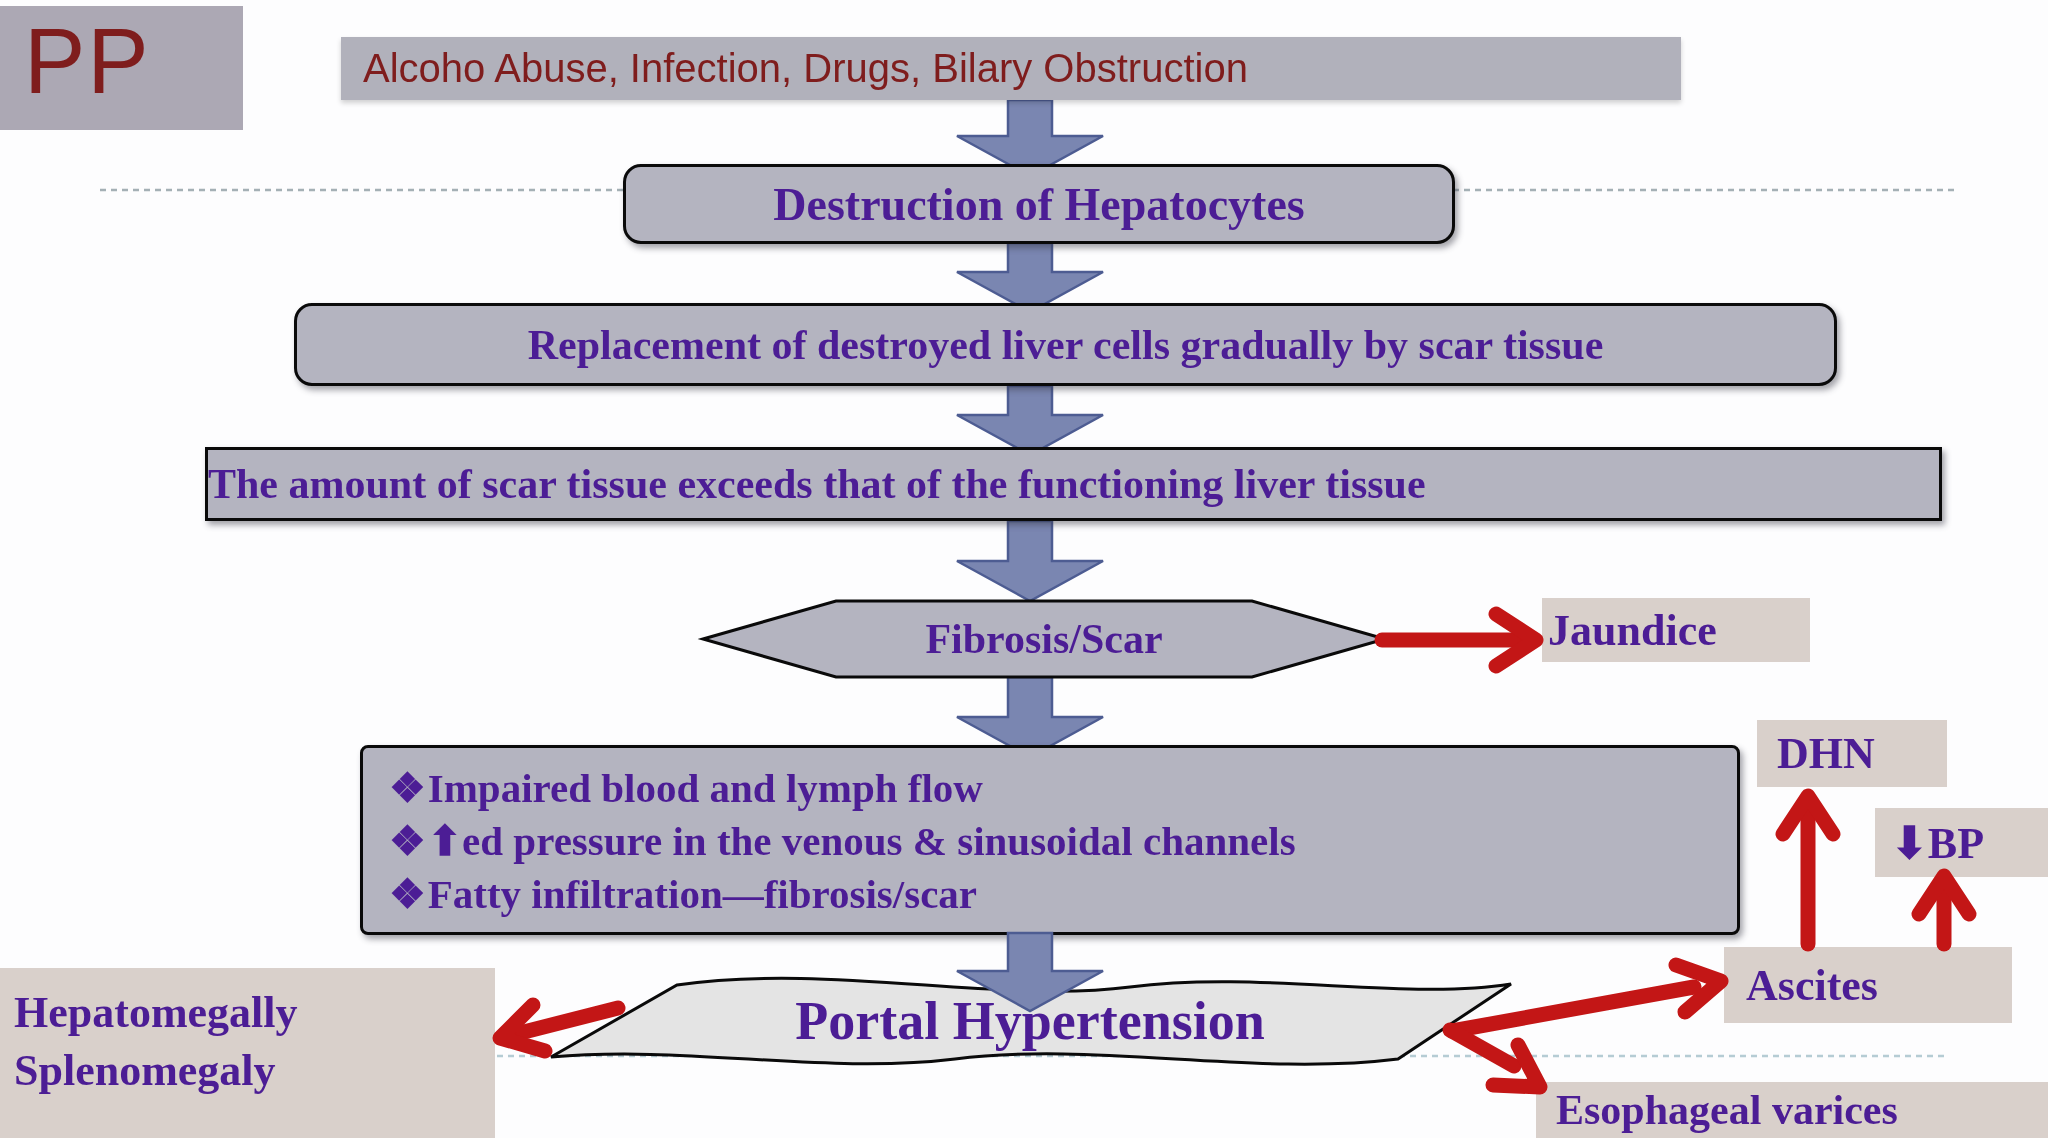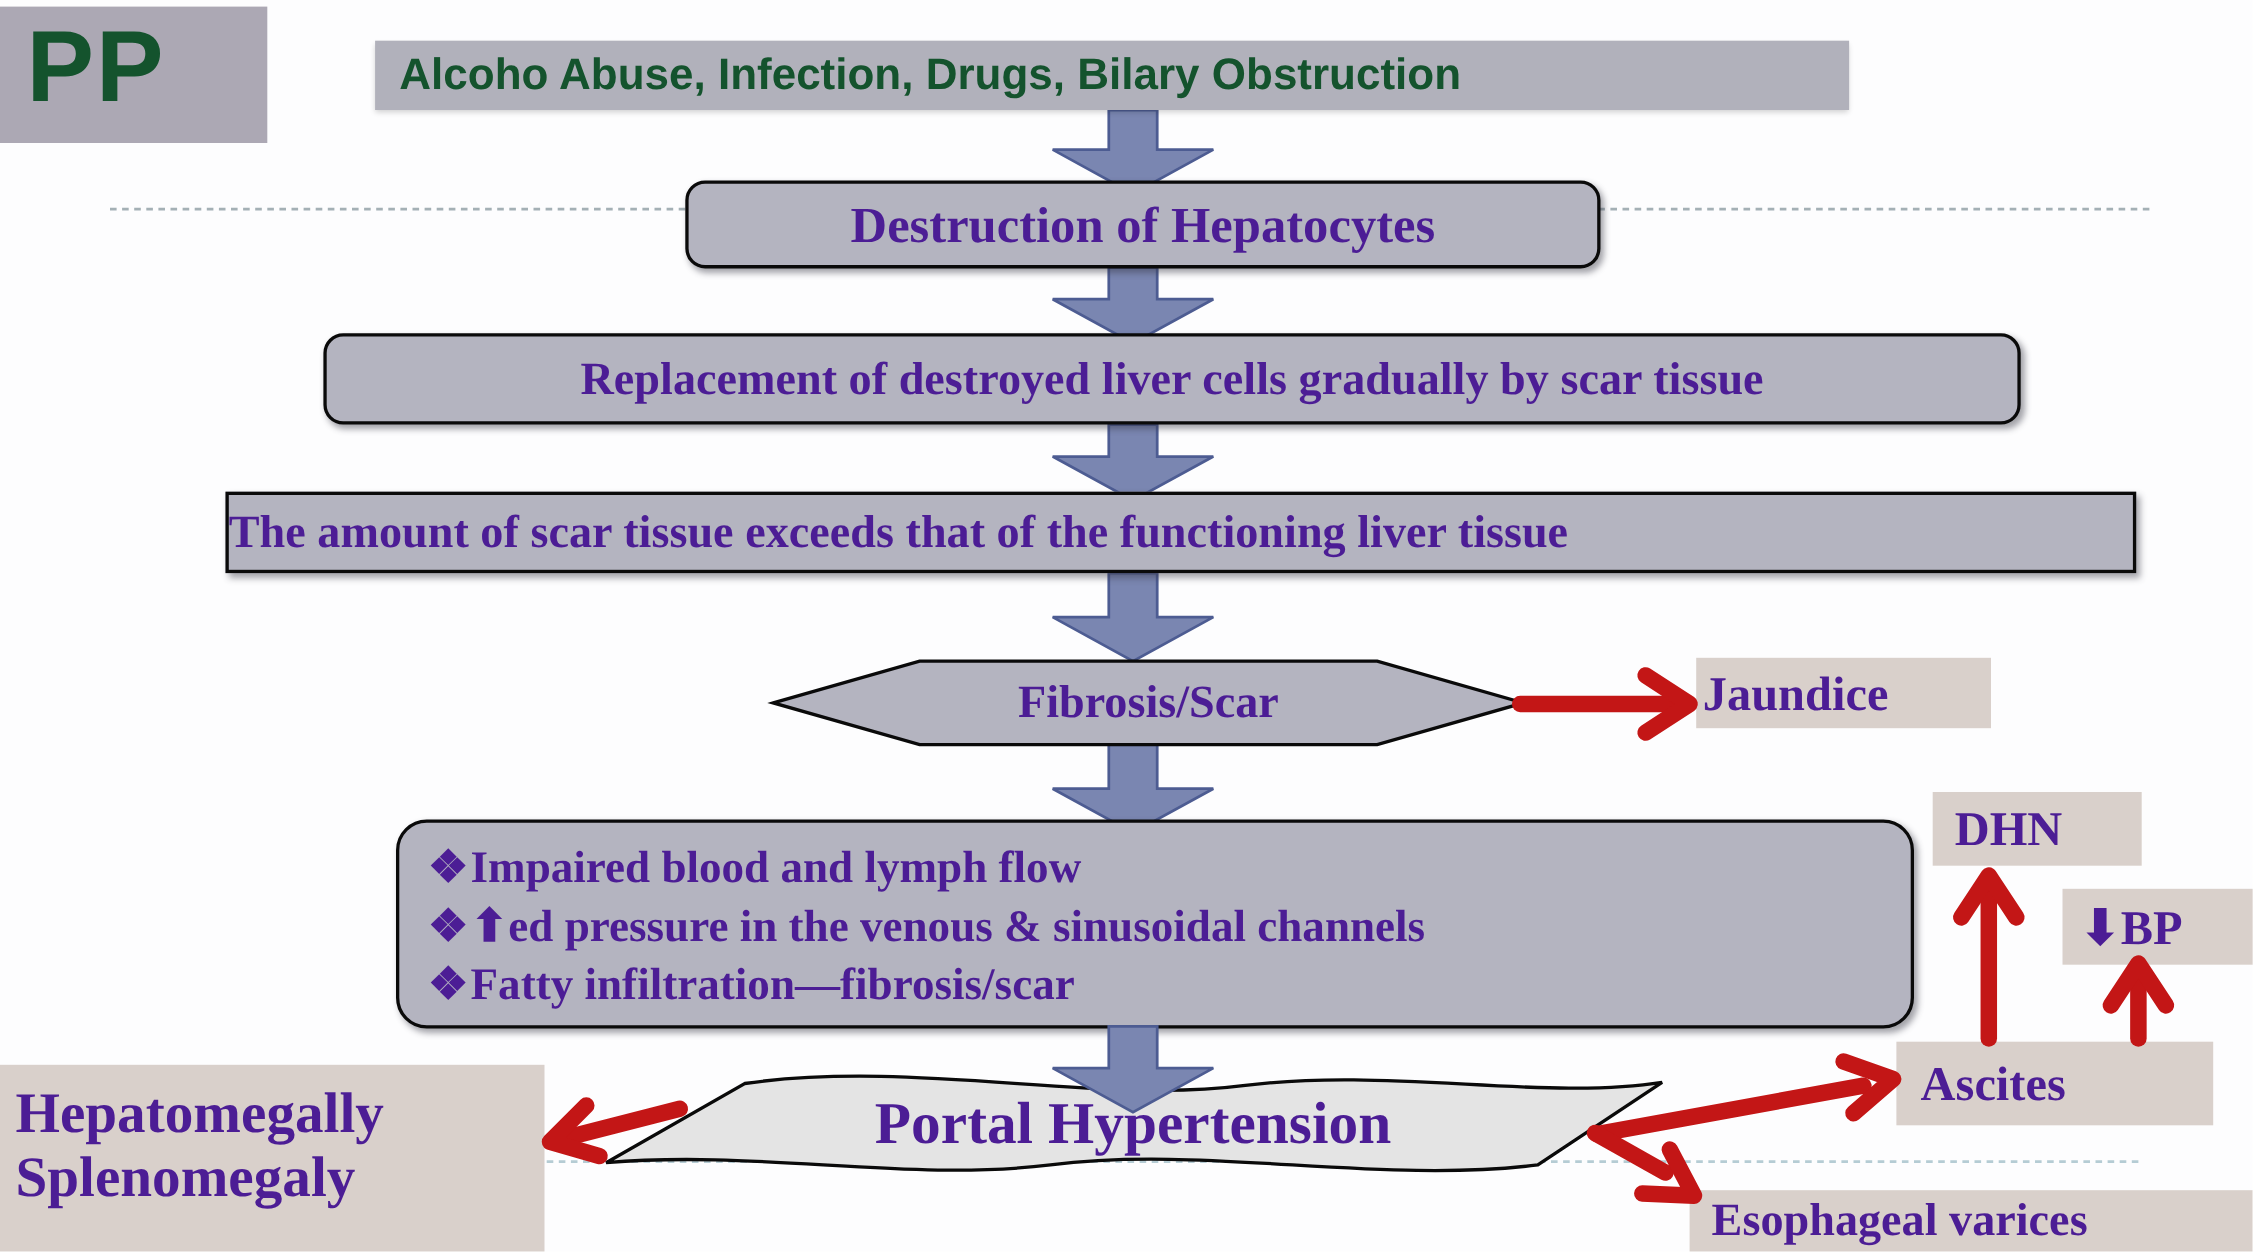--- a/index.html
+++ b/index.html
@@ -6,21 +6,21 @@
   #stage{
     position:relative;width:2048px;height:1138px;overflow:hidden;
     background:#fdfdfe;
     font-family:"Liberation Serif","DejaVu Sans",serif;
   }
   .abs{position:absolute;box-sizing:border-box;}
   svg.layer{position:absolute;left:0;top:0;width:2048px;height:1138px;}
 
   
   .serif{font-family:Liberation Serif, serif;font-weight:bold;color:#4c1d95;}
-  .sans{font-family:"Liberation Sans","DejaVu Sans",sans-serif;font-weight:bold;color:#14532d;}
+  .sans{font-family:"Liberation Sans","DejaVu Sans",sans-serif;font-weight:normal;color:#7f1d1d;}
 
   .stagebox{
     background:var(--stage-box-fill);
     border:3px solid var(--border);
     box-shadow:3px 4px 6px rgba(50,50,65,.45);
     display:flex;align-items:center;
   }
   .rounded{border-radius:18px;}
   .center{justify-content:center;}
 
@@ -35,29 +35,29 @@
     font-size:40px;padding-left:22px;box-shadow:0 3px 5px rgba(0,0,0,.18);display:flex;align-items:center;}
 
   .box-destruction{left:623px;top:164px;width:832px;height:80px;font-size:46px;}
   .box-replacement{left:294px;top:303px;width:1543px;height:83px;font-size:42px;}
   .box-amount{left:205px;top:447px;width:1737px;height:74px;font-size:42px;}
 
   .hex-label{left:703px;top:601px;width:682px;height:76px;display:flex;align-items:center;justify-content:center;font-size:42px;}
 
   .box-jaundice{left:1542px;top:598px;width:268px;height:64px;font-size:44px;padding-left:6px;}
 
-  .box-bullets{left:360px;top:745px;width:1380px;height:190px;border-radius:28px;
+  .box-bullets{left:360px;top:745px;width:1380px;height:190px;border-radius:8px;
     display:block;padding:14px 10px 0 26px;}
   .bullet-line{font-size:41px;line-height:53px;white-space:nowrap;}
   .bullet-glyph{margin-right:2px;}
 
   .wave-label{left:600px;top:988px;width:860px;height:66px;display:flex;align-items:center;justify-content:center;font-size:54px;}
 
   .box-hepato{left:0;top:968px;width:495px;height:170px;display:block;
-    padding:16px 0 0 14px;font-size:52px;line-height:58px;}
+    padding:16px 0 0 14px;font-size:44px;line-height:58px;}
 
   .box-dhn{left:1757px;top:720px;width:190px;height:67px;font-size:44px;padding-left:20px;}
   .box-bp{left:1860px;top:808px;width:188px;height:69px;font-size:44px;padding-left:16px;margin-left:15px;}
   .box-ascites{left:1724px;top:947px;width:288px;height:76px;font-size:44px;padding-left:22px;}
   .box-esoph{left:1536px;top:1082px;width:512px;height:56px;font-size:42px;padding-left:20px;}
 
   
   .flow-arrow{fill:var(--flow-arrow-fill);stroke:var(--flow-arrow-stroke);stroke-width:2.5;}
   .hex-shape{fill:var(--stage-box-fill);stroke:var(--border);stroke-width:3;}
   .wave-shape{fill:var(--outcome-fill);stroke:var(--border);stroke-width:3;}

